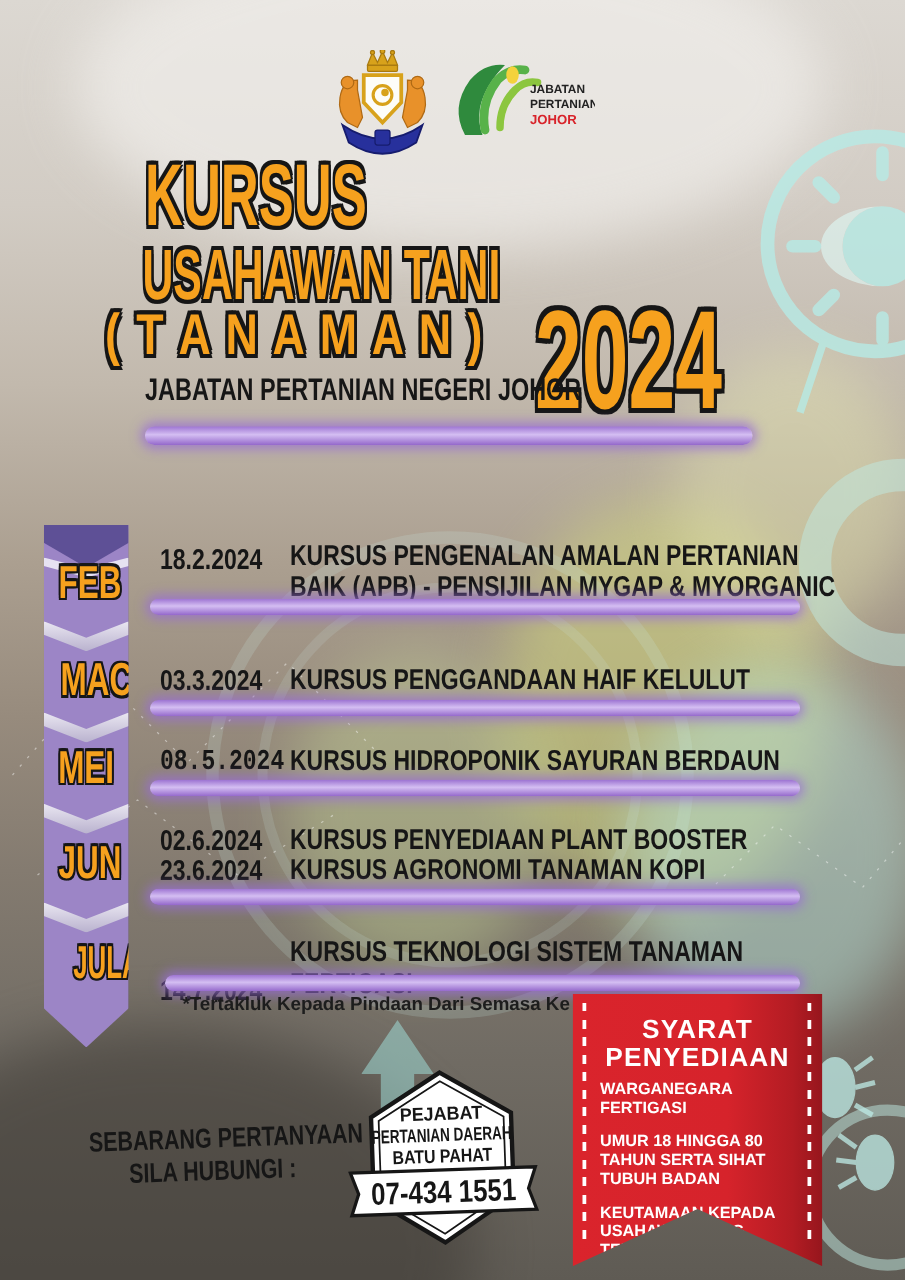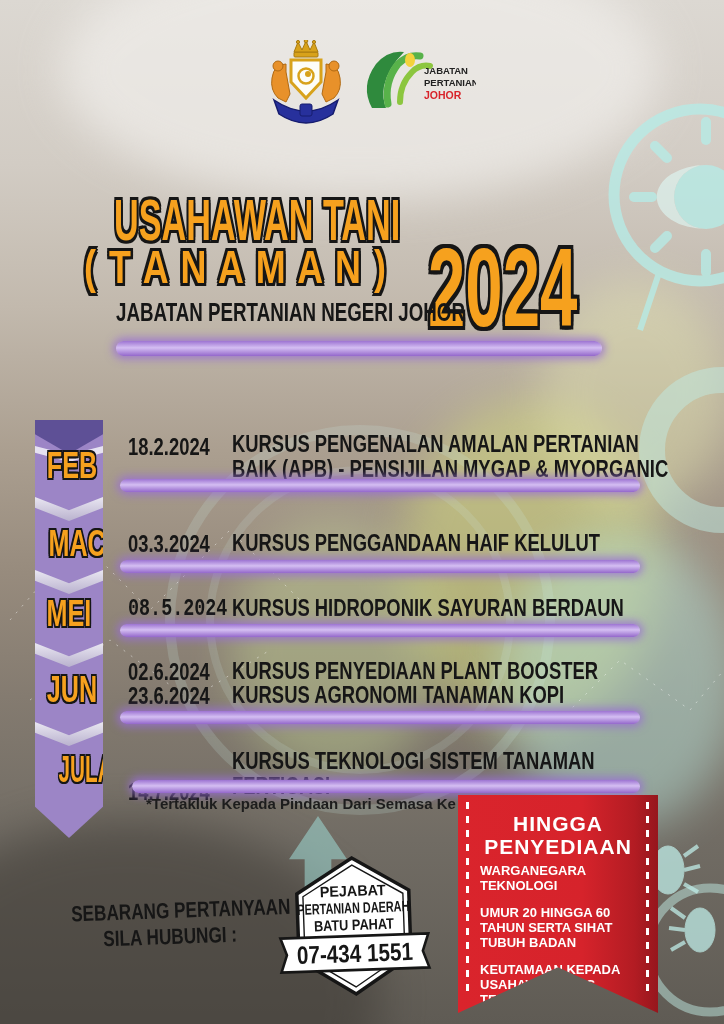--- a/index.html
+++ b/index.html
@@ -156,20 +156,23 @@
       <path d="M14 62 Q2 40 18 18 Q30 4 46 6 Q30 22 26 40 Q24 52 28 62 Z" fill="#2f8a3d" stroke="none"></path>
       <path d="M30 58 Q26 36 40 18 Q50 8 62 10" stroke="#58b24a" stroke-width="7"></path>
       <path d="M42 56 Q42 38 54 26 Q62 18 72 20" stroke="#8cc63f" stroke-width="6"></path>
       <ellipse cx="52" cy="14" rx="5" ry="7" fill="#f4d23c" stroke="none"></ellipse>
     </g>
     <text x="66" y="28" font-size="9.5" font-weight="bold" fill="#222" font-family="Liberation Sans, sans-serif">JABATAN</text>
     <text x="66" y="40" font-size="9.5" font-weight="bold" fill="#222" font-family="Liberation Sans, sans-serif">PERTANIAN</text>
     <text x="66" y="53" font-size="10.5" font-weight="bold" fill="#d8232a" font-family="Liberation Sans, sans-serif">JOHOR</text>
   </svg>
 
+  <div class="abs orange o3" style="left:116px;top:124px;font-size:70px;line-height:64px;">
+    <span class="sq" style="transform:scaleX(.6);">KURSUS</span>
+  </div>
   <div class="abs orange o3" style="left:114px;top:188px;font-size:57px;line-height:64px;">
     <span class="sq" style="transform:scaleX(.6);">USAHAWAN TANI</span>
   </div>
   <div class="abs orange o3" style="left:84px;top:244px;font-size:46px;line-height:46px;">
     <span class="sq" style="transform:scaleX(.78);letter-spacing:2px;">( T A N A M A N )</span>
   </div>
   <div class="abs orange o4" style="left:428px;top:238px;font-size:112px;line-height:100px;">
     <span class="sq" style="transform:scaleX(.6);">2024</span>
   </div>
   <div class="abs blk" style="left:116px;top:298px;font-size:25px;">
@@ -234,23 +237,23 @@
     <g>
       <polygon points="8,82 156,82 150,99 156,116 8,116 14,99" fill="#ffffff" stroke="#161616" stroke-width="2.6"></polygon>
     </g>
     <text x="82" y="108" text-anchor="middle" font-size="25" font-weight="bold" fill="#161616" font-family="Liberation Sans, sans-serif" textLength="116" lengthAdjust="spacingAndGlyphs">07-434 1551</text>
   </svg>
 
   <div class="req-ribbon">
     <div class="stitch" style="left:8px;"></div>
     <div class="stitch" style="right:9px;"></div>
     <div class="req-title">
-      <div>HINGGA</div>
+      <div>SYARAT</div>
       <div>PENYEDIAAN</div>
     </div>
     <div class="req-items">
-      <div>WARGANEGARA TEKNOLOGI</div>
-      <div>UMUR 20 HINGGA 60 TAHUN SERTA SIHAT TUBUH BADAN</div>
+      <div>WARGANEGARA FERTIGASI</div>
+      <div>UMUR 18 HINGGA 80 TAHUN SERTA SIHAT TUBUH BADAN</div>
       <div>KEUTAMAAN KEPADA USAHAWAN YANG TELAH MEMULAKAN PROJEK</div>
     </div>
   </div>
 
 </div>
 
 </body></html>

